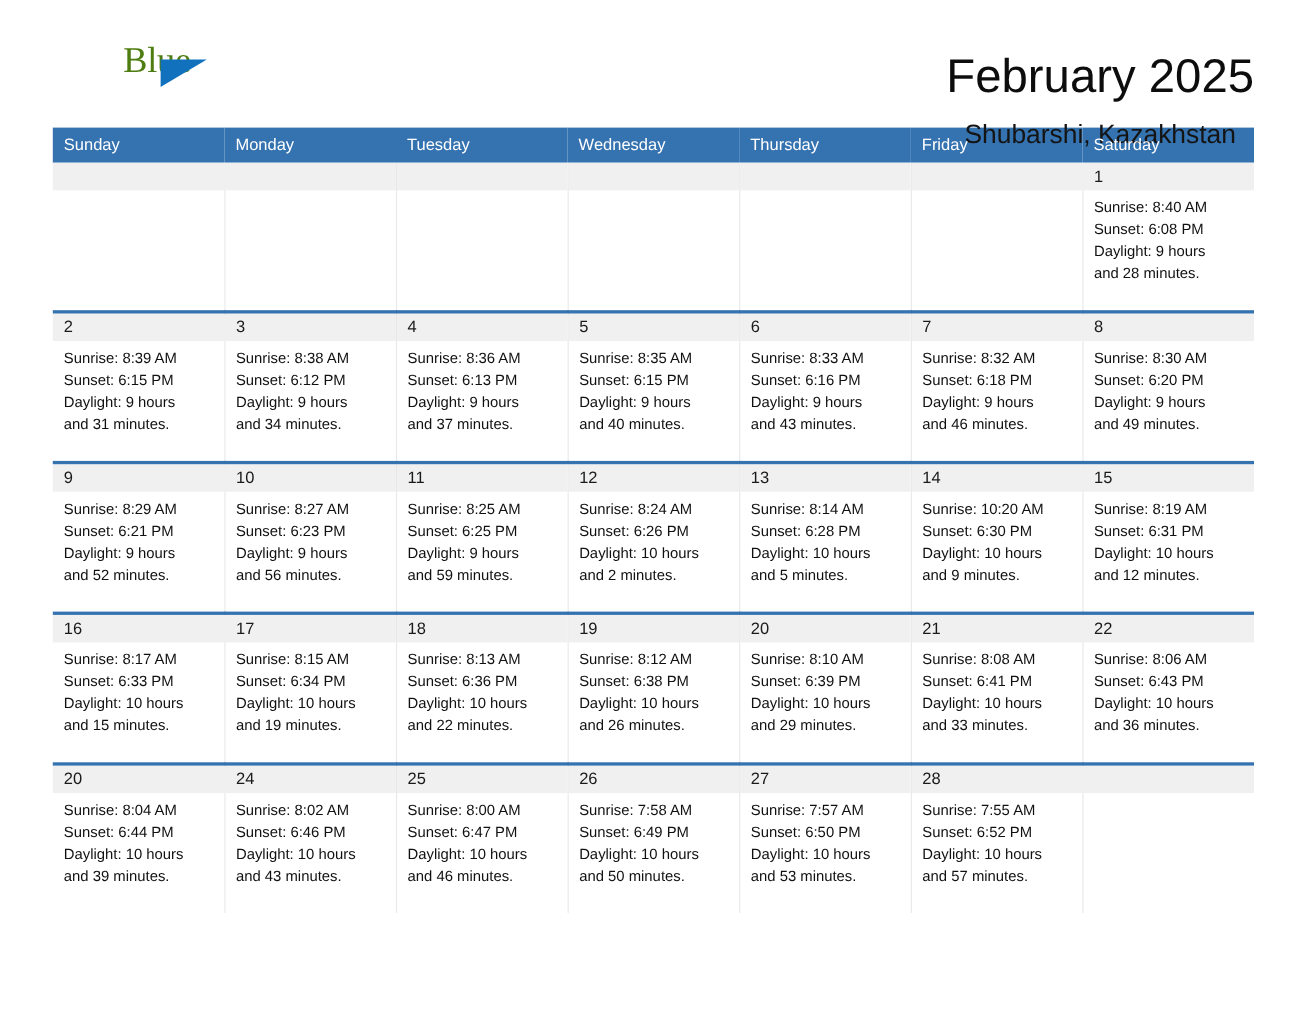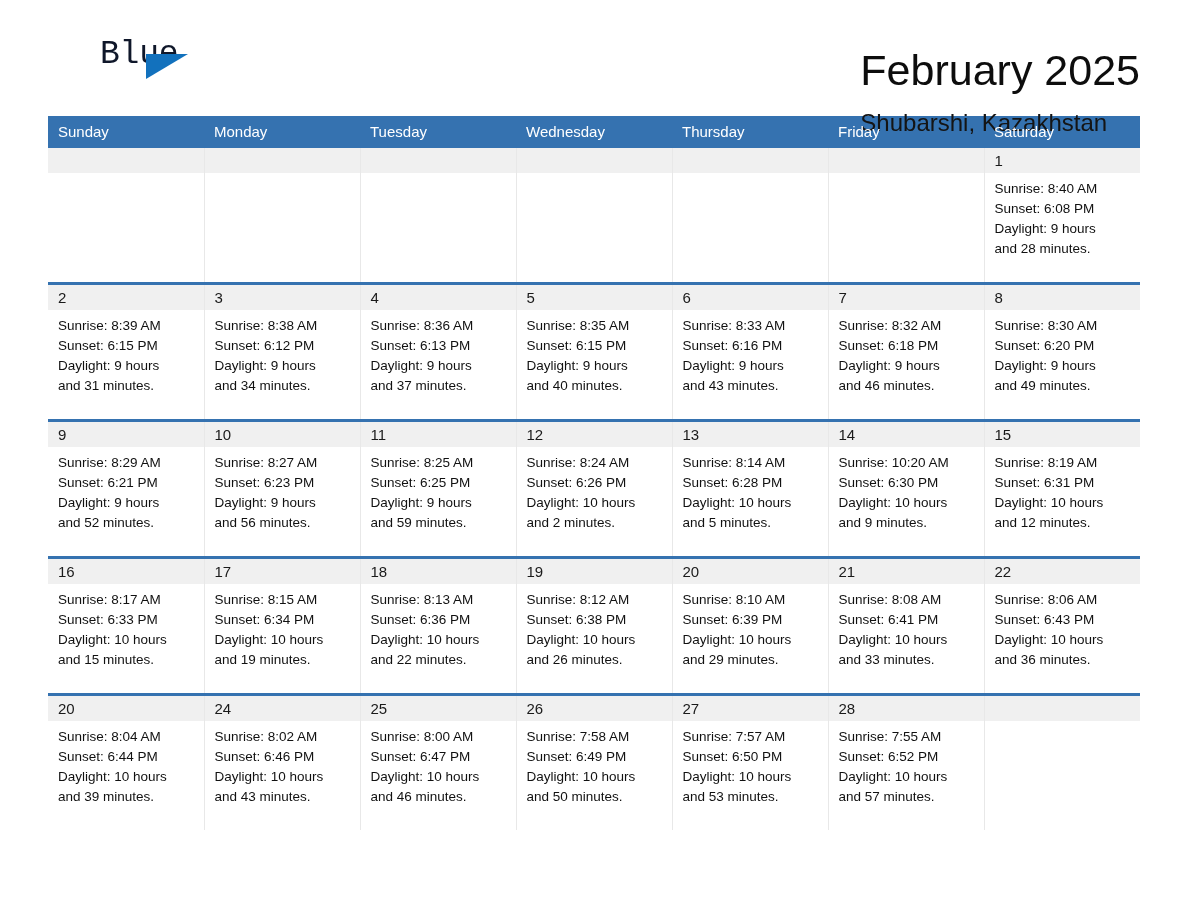--- a/index.html
+++ b/index.html
@@ -35,39 +35,39 @@
   .brand-general {
     font-size: 33px;
     color: #0f0f0f;
     letter-spacing: -0.4px;
     line-height: 36px;
     display: block;
     font-family: "Liberation Sans", sans-serif;
   }
   .brand-blue {
     font-size: 33px;
-    color: #0f172a;
+    color: #4d7c0f;
     letter-spacing: -0.2px;
     line-height: 34px;
     display: block;
-    margin-left: 44px;
+    margin-left: 56px;
     margin-top: -4px;
-    font-family: Liberation Mono, monospace;
+    font-family: Liberation Serif, serif;
   }
   .brand-tri {
     position: absolute;
     left: 98px;
     top: 12px;
     width: 0;
     height: 0;
     border-left: 42px solid #1271bd;
     border-bottom: 25px solid transparent;
   }
   .titles {
-    text-align: left;
+    text-align: center;
     padding-top: 2px;
     margin-left: 37px;
   }
   .month-title {
     font-size: 43px;
     font-weight: normal;
     color: #0d0d0d;
     line-height: 52px;
     letter-spacing: 0px;
   }

